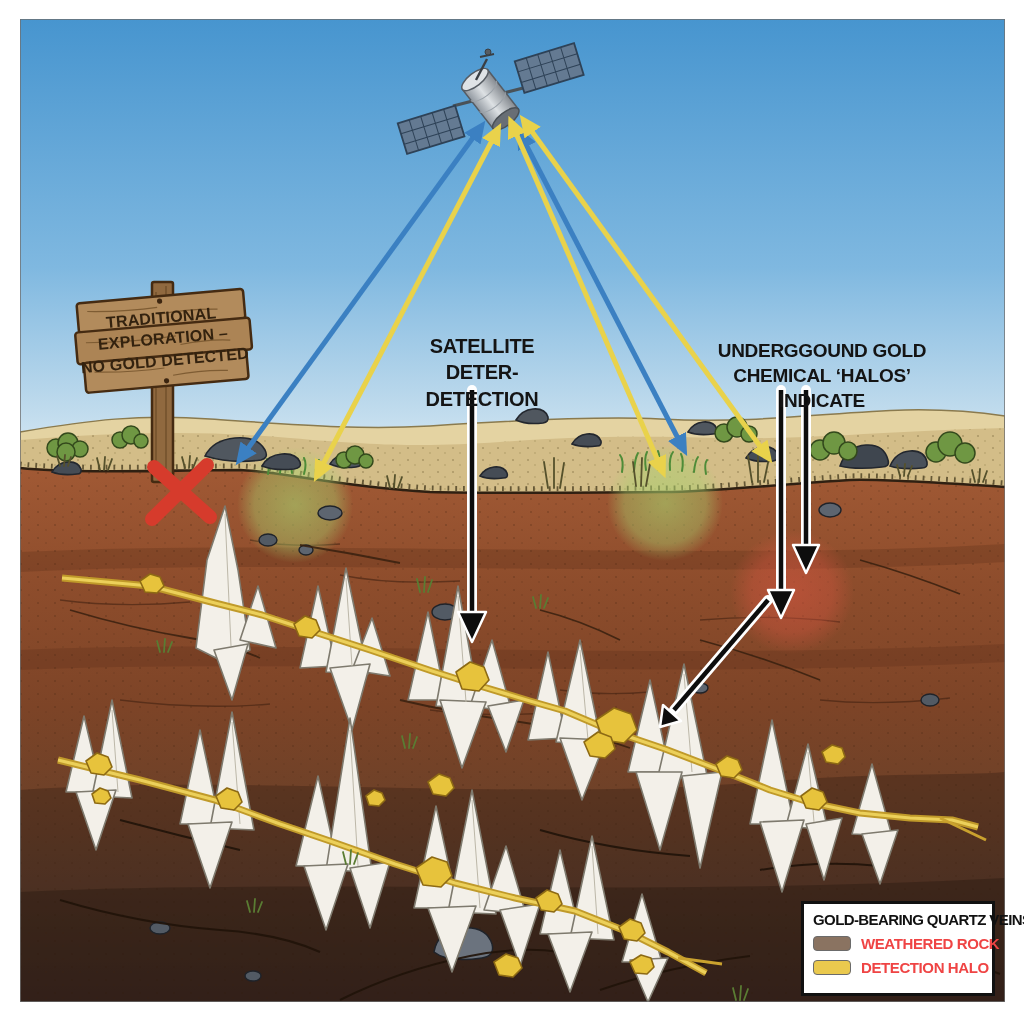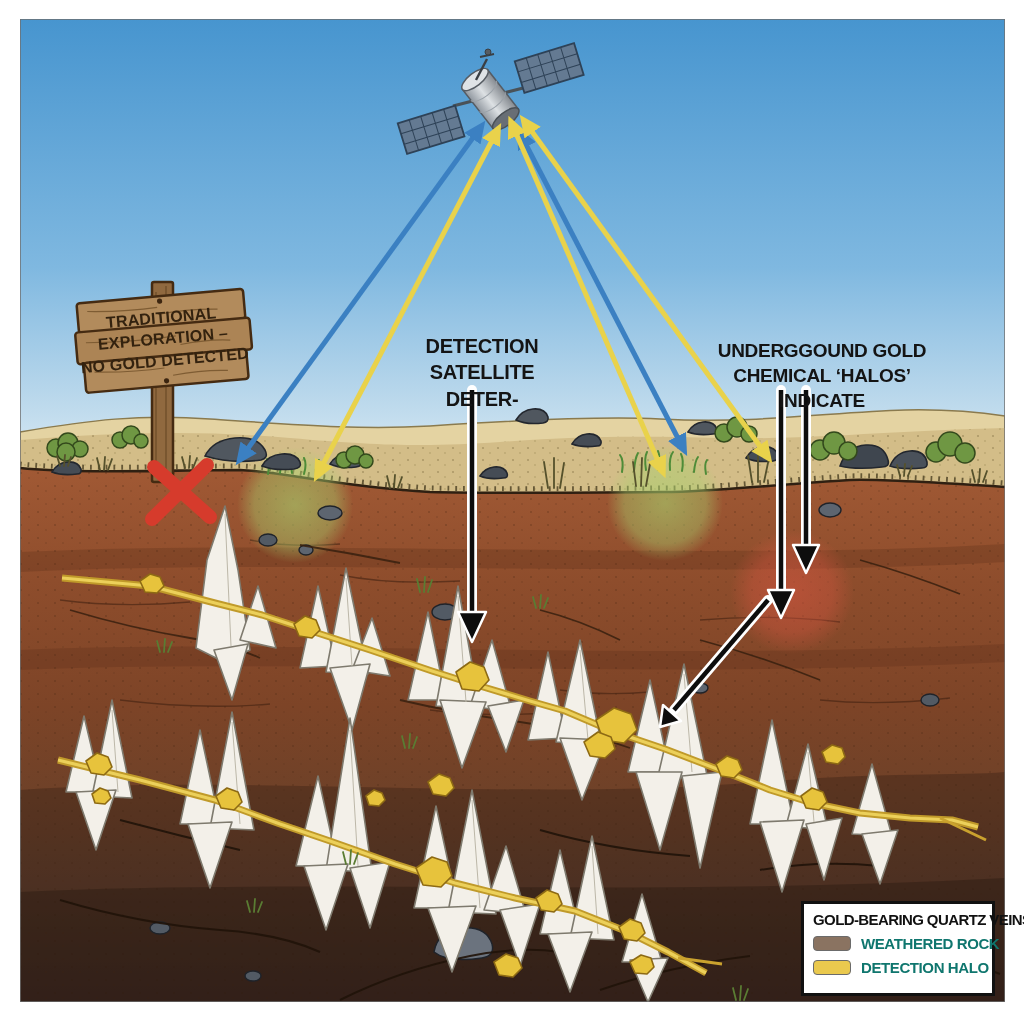--- a/index.html
+++ b/index.html
@@ -30,21 +30,21 @@
   #legend .legend-title{
     font-weight:bold;font-size:15px;letter-spacing:-0.6px;color:#111;
     white-space:nowrap;margin-bottom:7px;
   }
   #legend .legend-row{display:flex;align-items:center;margin-bottom:7px;}
   #legend .swatch{
     width:36px;height:13px;border-radius:4px;border:1px solid #6b6b6b;
     margin-right:10px;flex:0 0 auto;
   }
   #legend .legend-label{
-    font-weight:bold;font-size:15px;letter-spacing:-0.4px;color:#0f766e;
+    font-weight:bold;font-size:15px;letter-spacing:-0.4px;color:#ef4444;
     white-space:nowrap;
   }
 </style>
 </head>
 <body>
 
 <svg id="scene" viewBox="0 0 1024 1024">
   <defs>
     <linearGradient id="skyGrad" x1="0" y1="19" x2="0" y2="470" gradientUnits="userSpaceOnUse">
       <stop offset="0" stop-color="#4795cf"></stop>
@@ -428,22 +428,22 @@
   </g>
 </svg>
 
 <div class="overlay" id="sign-text">
   <span class="ln">TRADITIONAL</span>
   <span class="ln">EXPLORATION –</span>
   <span class="ln">NO GOLD DETECTED</span>
 </div>
 
 <div class="overlay caption" id="satellite-caption">
+  <span class="ln">SATELLITE DETER-</span>
   <span class="ln">DETECTION</span>
-  <span class="ln">SATELLITE DETER-</span>
 </div>
 
 <div class="overlay caption" id="halos-caption">
   <span class="ln">UNDERGGOUND GOLD</span>
   <span class="ln">CHEMICAL ‘HALOS’ INDICATE</span>
 </div>
 
 <div class="overlay" id="legend">
   <div class="legend-title">GOLD-BEARING QUARTZ VEINS</div>
   <div class="legend-row">

